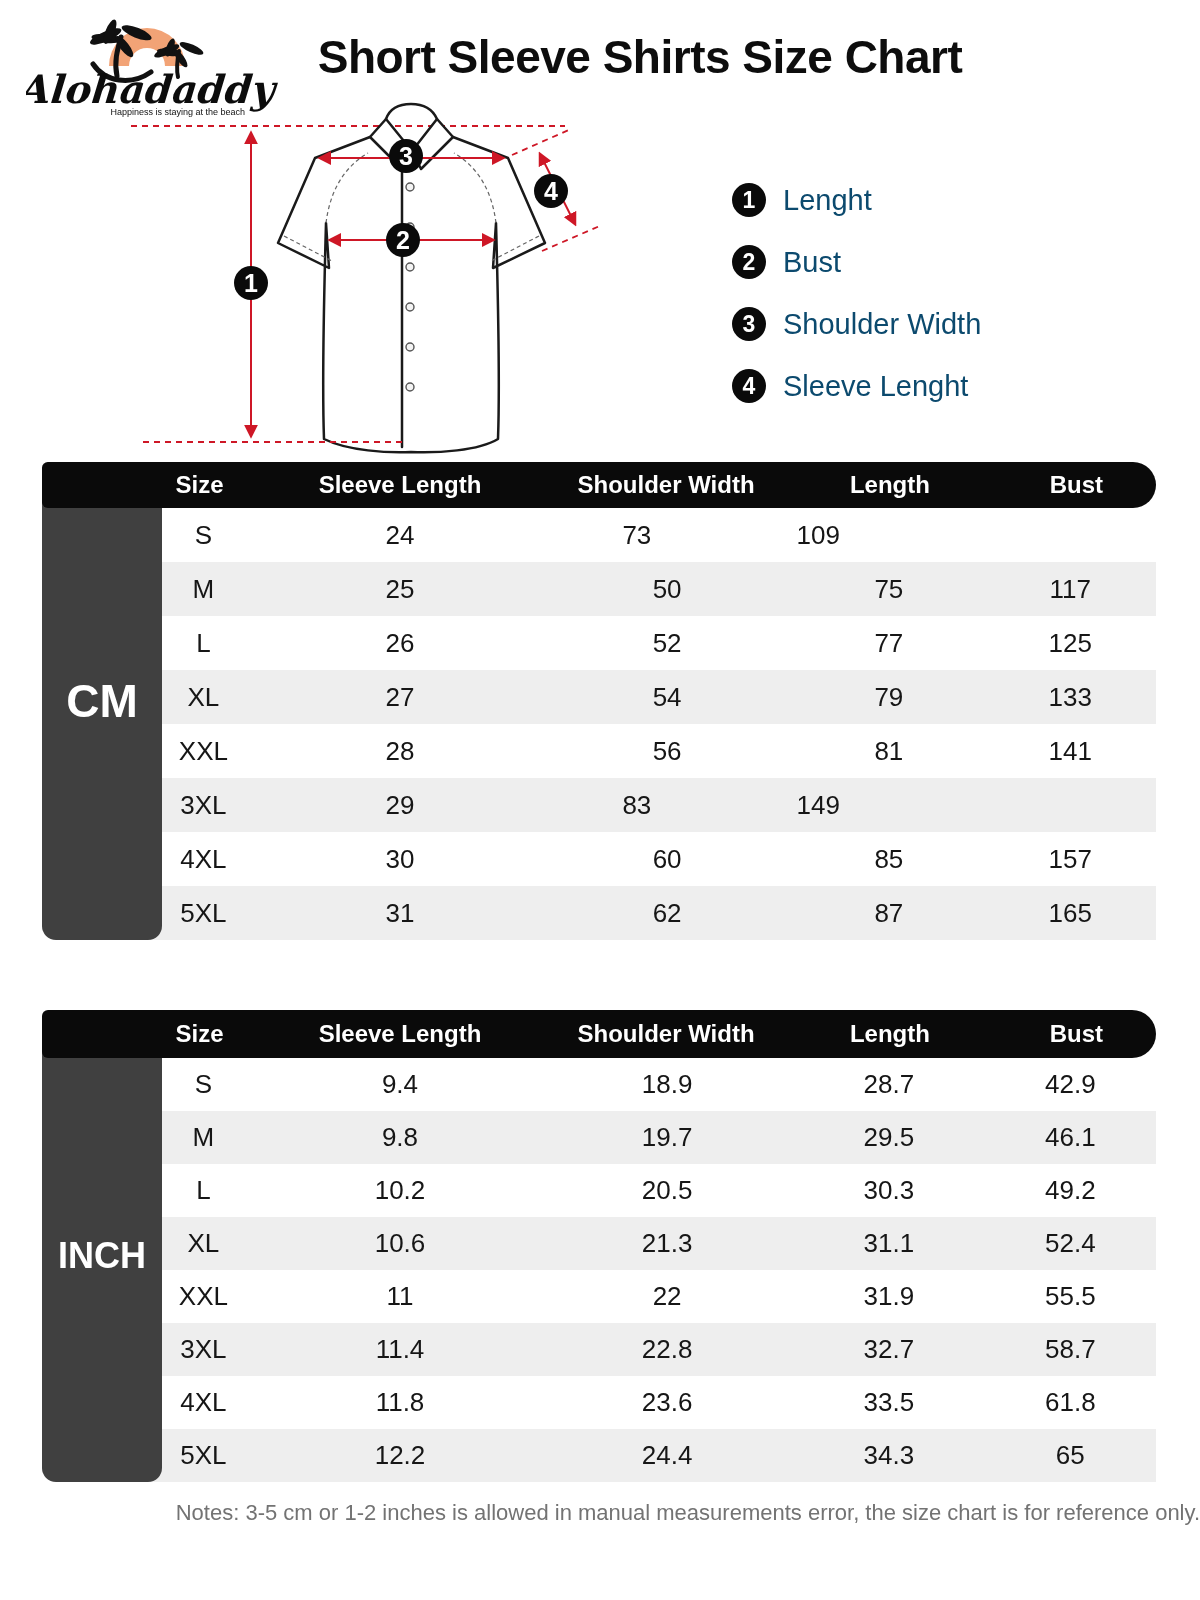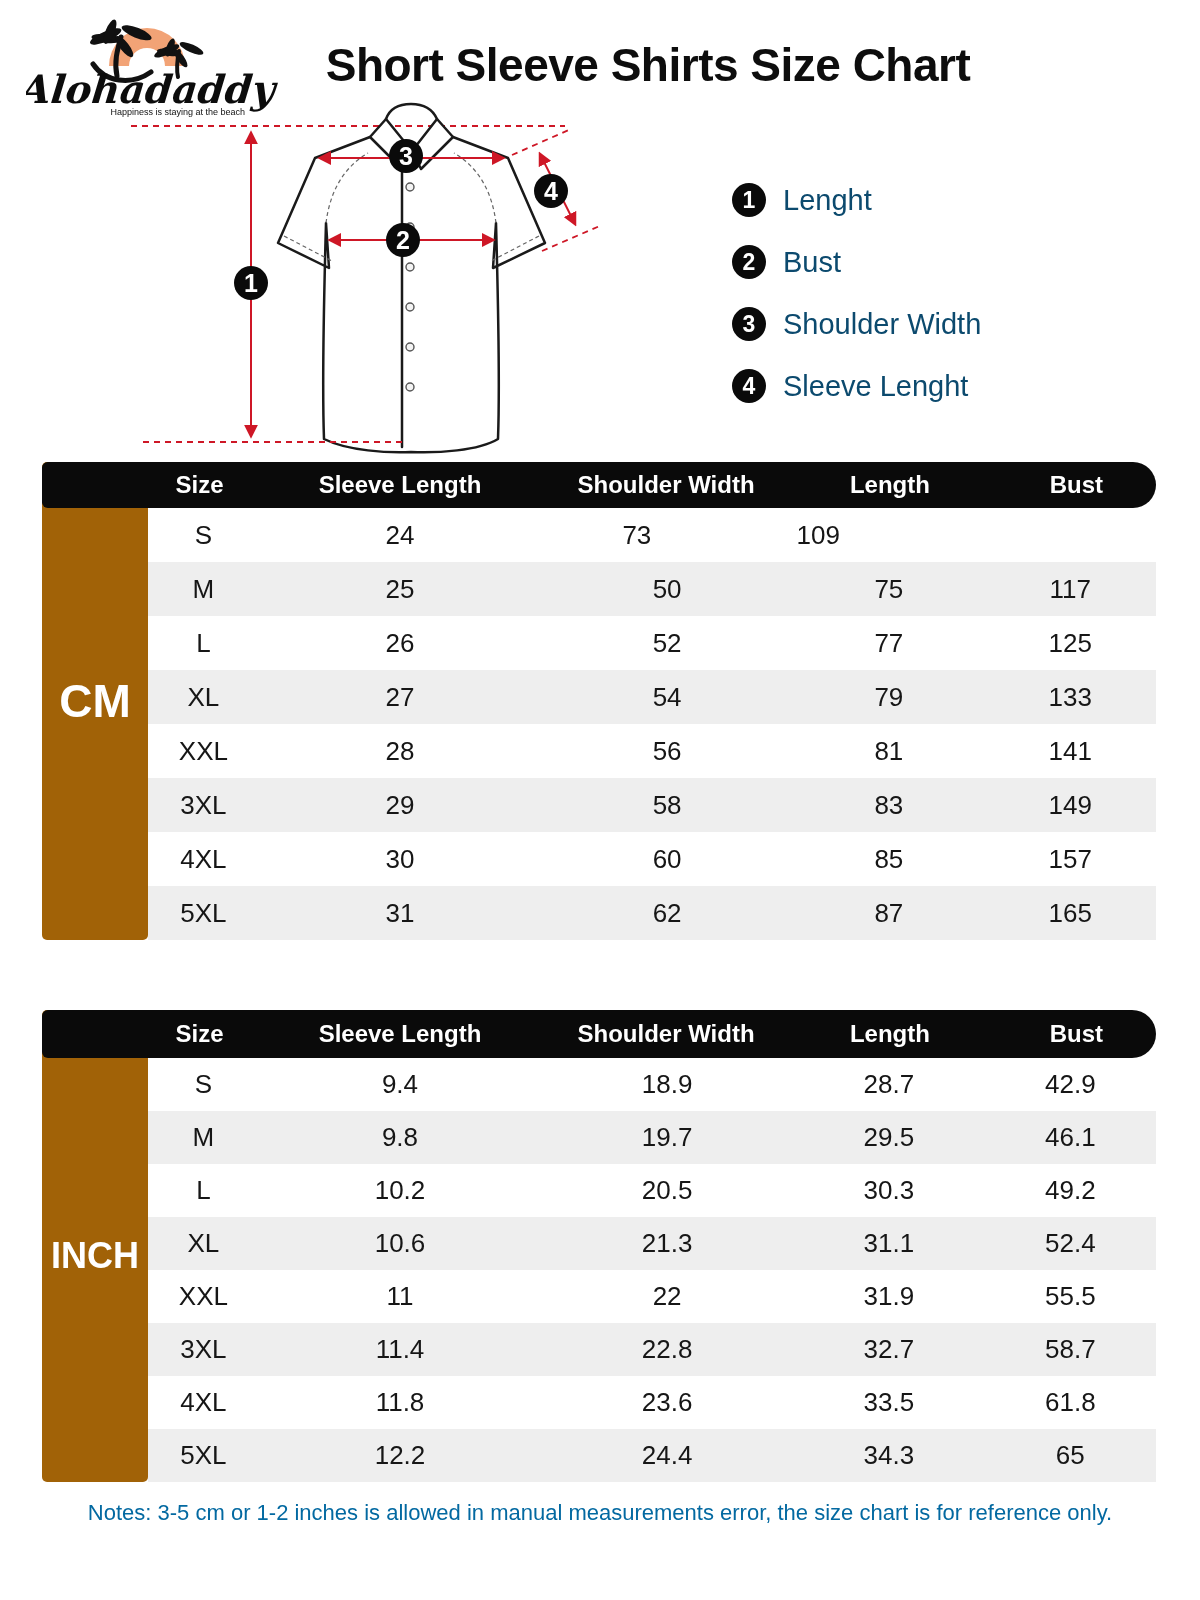--- a/index.html
+++ b/index.html
@@ -3,21 +3,21 @@
 <meta charset="utf-8">
 <style>
   html,body{margin:0;padding:0;background:#fff;}
   .page{position:relative;width:1200px;height:1600px;background:#fff;
         font-family:"Liberation Sans",sans-serif;overflow:hidden;}
 
   
   .logo{position:absolute;left:26px;top:4px;width:252px;height:118px;}
 
   
-  .title{position:absolute;left:250px;top:30px;width:780px;margin:8px;text-align:center;
+  .title{position:absolute;left:250px;top:30px;width:780px;margin:0;text-align:center;
          font-size:46px;font-weight:bold;color:#0d0d0d;letter-spacing:-0.5px;}
 
   
   .diagram{position:absolute;left:118px;top:95px;width:505px;height:362px;}
 
   
   .legend{position:absolute;left:732px;top:180px;}
   .legend-item{display:flex;align-items:center;height:40px;margin-bottom:22px;}
   .badge{width:34px;height:34px;border-radius:50%;background:#0a0a0a;color:#fff;
          display:flex;align-items:center;justify-content:center;
@@ -27,38 +27,38 @@
   
   .size-table{position:absolute;left:42px;width:1114px;}
   #table-cm{top:462px;height:478px;}
   #table-inch{top:1010px;height:472px;}
   .tbl-header{position:absolute;left:0;top:0;width:1114px;background:#0a0a0a;
               border-radius:6px 24px 24px 6px;display:flex;align-items:center;z-index:2;}
   #table-cm .tbl-header{height:46px;}
   #table-inch .tbl-header{height:48px;}
   .hdr-cells{display:flex;margin-left:106px;width:1008px;gap:18px;}
   .hcell{text-align:center;font-size:24px;font-weight:bold;color:#fff;}
-  .unit-rail{position:absolute;left:0;top:0;bottom:0;width:106px;background:#a16207;
-             border-radius:5px;display:flex;align-items:center;justify-content:center;z-index:1;}
+  .unit-rail{position:absolute;left:0;top:0;bottom:0;width:120px;background:#404040;
+             border-radius:14px;display:flex;align-items:center;justify-content:center;z-index:1;}
   .rail-label{color:#fff;font-weight:bold;}
   #table-cm .rail-label{font-size:46px;}
   #table-inch .rail-label{font-size:36px;margin-top:20px;}
   .rows{position:absolute;left:106px;width:1008px;}
   #table-cm .rows{top:46px;}
   #table-inch .rows{top:48px;}
   .row{display:flex;align-items:center;background:#fff;}
   #table-cm .row{height:54px;}
   #table-inch .row{height:53px;}
   .row:nth-child(even){background:#eeeeee;}
   .cell{text-align:center;font-size:26px;color:#161616;}
   .c0{width:11%;}.c1{width:28%;}.c2{width:25%;}.c3{width:19%;}.c4{width:17%;}
 
   
-  .notes{position:absolute;left:0;top:1500px;width:1200px;margin:0;text-align:center;
-         font-size:22px;color:#0369a1;}
+  .notes{position:absolute;left:0;top:1500px;width:1200px;margin:0;text-align:right;
+         font-size:22px;color:#737373;}
 </style>
 </head>
 <body>
 
 <div class="page">
 
   <svg class="logo" viewBox="0 0 250 118">
     <g>
       <path d="M82,62 A38,38 0 0 1 158,62 L138,62 A18,18 0 0 0 102,62 Z" fill="#F2A376"></path>
     </g>
@@ -214,21 +214,20 @@
         <div class="row">
           <div class="cell c0">XXL</div>
           <div class="cell c1">28</div>
           <div class="cell c2">56</div>
           <div class="cell c3">81</div>
           <div class="cell c4">141</div>
         </div>
         <div class="row">
           <div class="cell c0">3XL</div>
           <div class="cell c1">29</div>
-          <div class="cell c2">58</div>
           <div class="cell c3">83</div>
           <div class="cell c4">149</div>
         </div>
         <div class="row">
           <div class="cell c0">4XL</div>
           <div class="cell c1">30</div>
           <div class="cell c2">60</div>
           <div class="cell c3">85</div>
           <div class="cell c4">157</div>
         </div>

